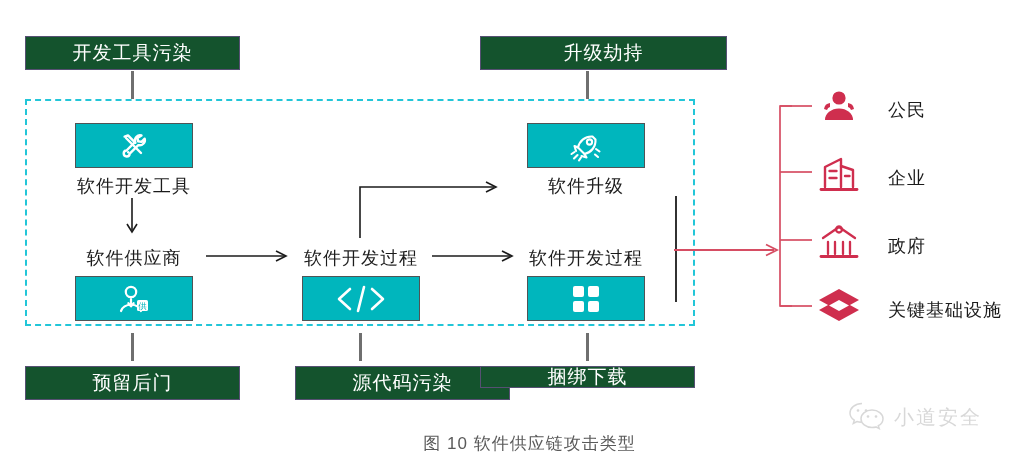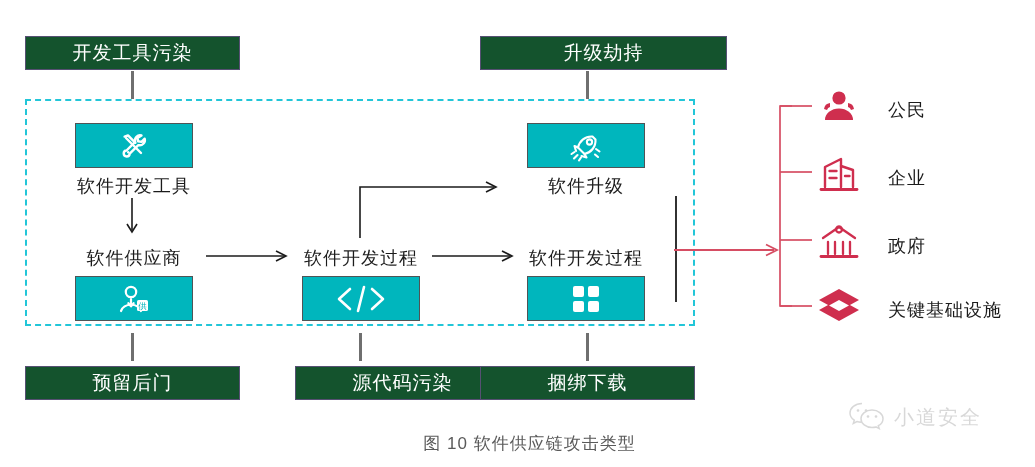--- a/index.html
+++ b/index.html
@@ -283,21 +283,21 @@
   <div class="abs vstub" style="left:131px; top:333px; height:28px;"></div>
   <div class="abs vstub" style="left:359px; top:333px; height:28px;"></div>
   <div class="abs vstub" style="left:586px; top:333px; height:28px;"></div>
 
   <div class="abs purple-box" style="left:25px; top:366px; width:215px; height:34px;">
     <span>预留后门</span>
   </div>
   <div class="abs purple-box" style="left:253px; top:366px; width:215px; height:34px;margin-left:42px;">
     <span>源代码污染</span>
   </div>
-  <div class="abs purple-box" style="left:480px; top:366px; width:215px; height:34px;">
+  <div class="abs purple-box" style="left:480px; top:366px; width:215px; height:22px;">
     <span>捆绑下载</span>
   </div>
 
   <div id="caption" class="abs" style="left:0; top:432px;">图 10 软件供应链攻击类型</div>
 
   <div id="watermark" class="abs" style="left:848px; top:400px;text-align:right;">
     <span>
       <svg width="38" height="30" viewBox="0 0 38 30" aria-hidden="true">
         <g fill="none" stroke="#9a9a9a" stroke-width="1.5">
           <path d="M14 3.5 C7 3.5 2 7.8 2 13 c0 2.9 1.7 5.5 4.3 7.2 l-1 3.2 3.6 -1.9 c1.6 0.5 3.3 0.7 5.1 0.6"></path>

